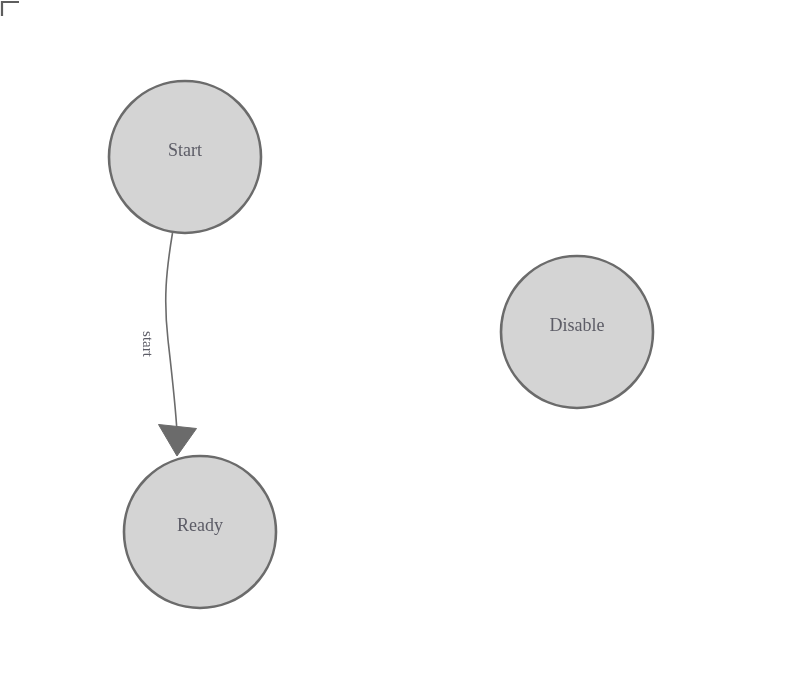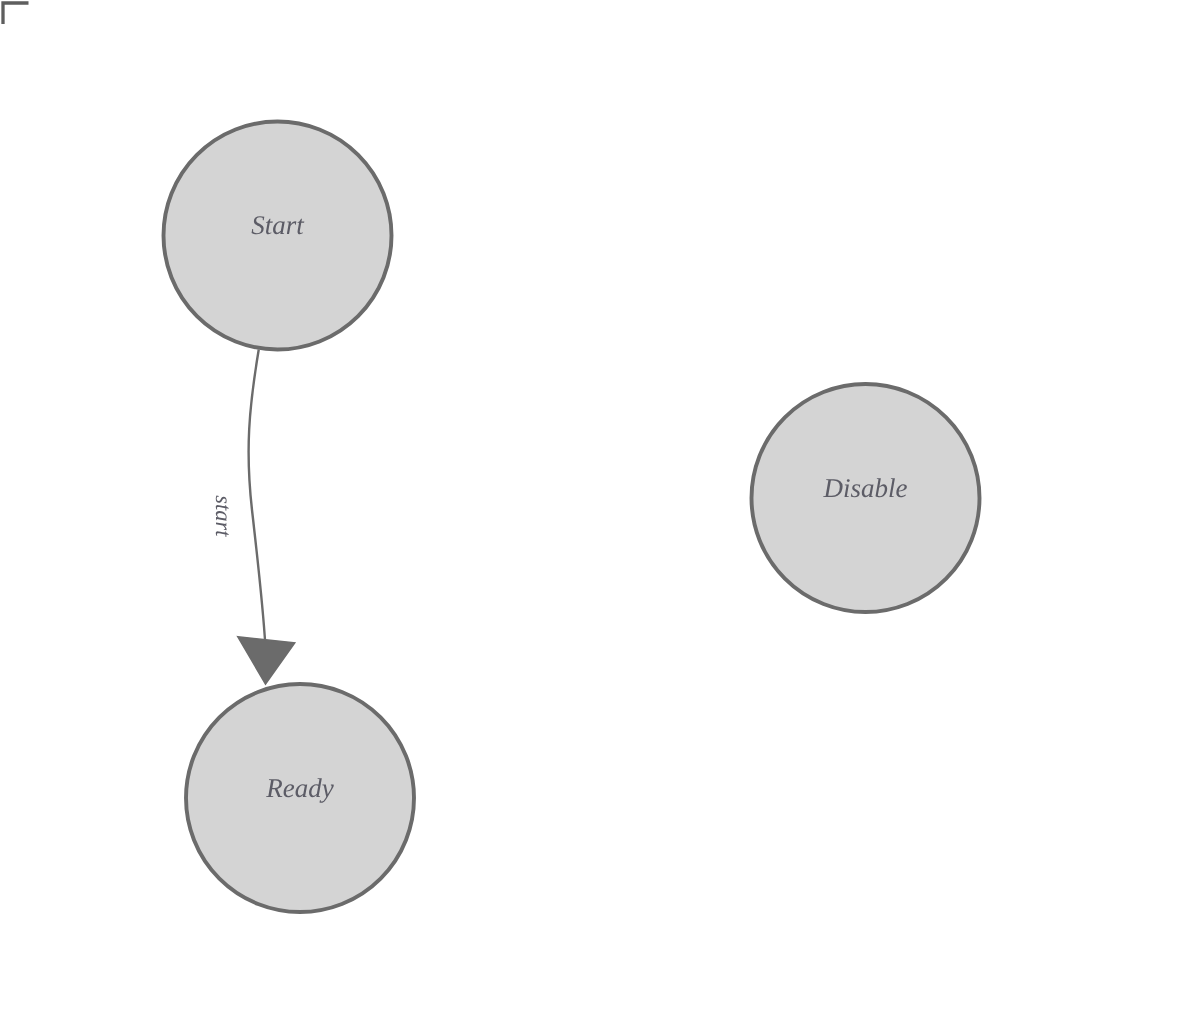--- a/index.html
+++ b/index.html
@@ -10,21 +10,20 @@
   }
   body {
     font-family: "Liberation Serif", "DejaVu Serif", serif;
   }
   #canvas {
     position: relative;
     width: 799px;
     height: 686px;
     background: #ffffff;
     overflow: hidden;
-    font-style: italic;
   }
   #diagram-svg {
     position: absolute;
     top: 0;
     left: 0;
     width: 799px;
     height: 686px;
   }
   .node-circle {
     cursor: pointer;

